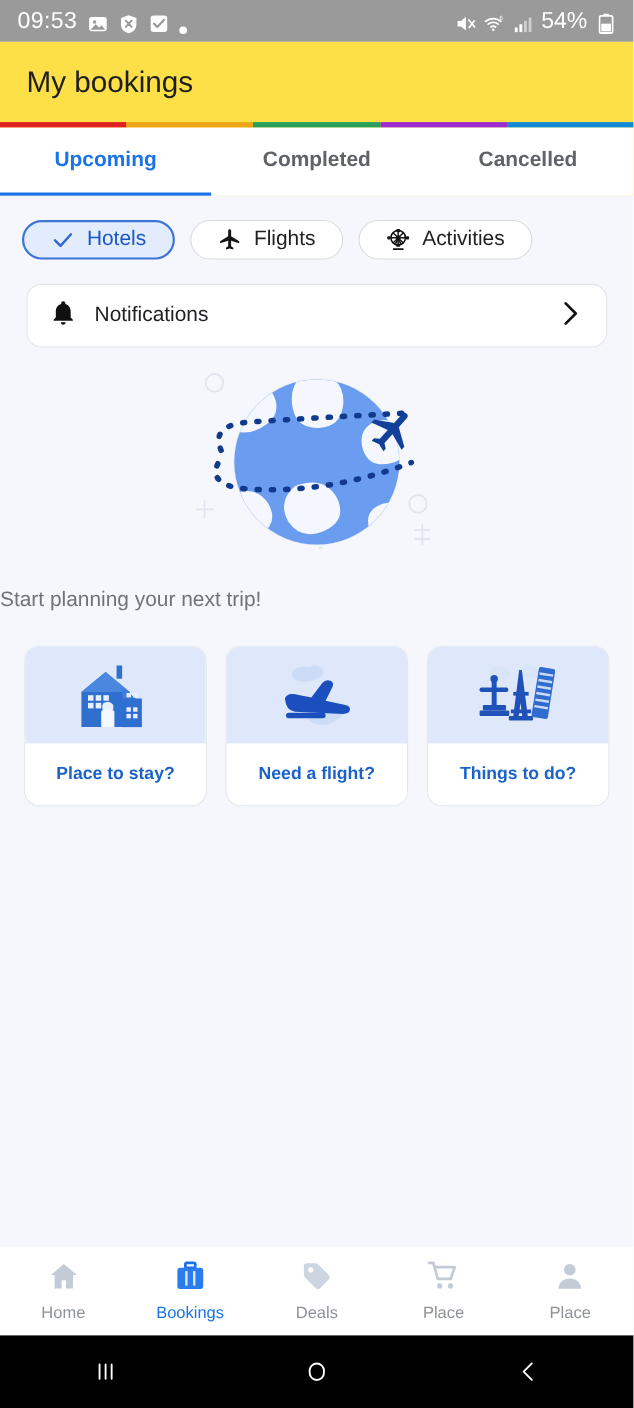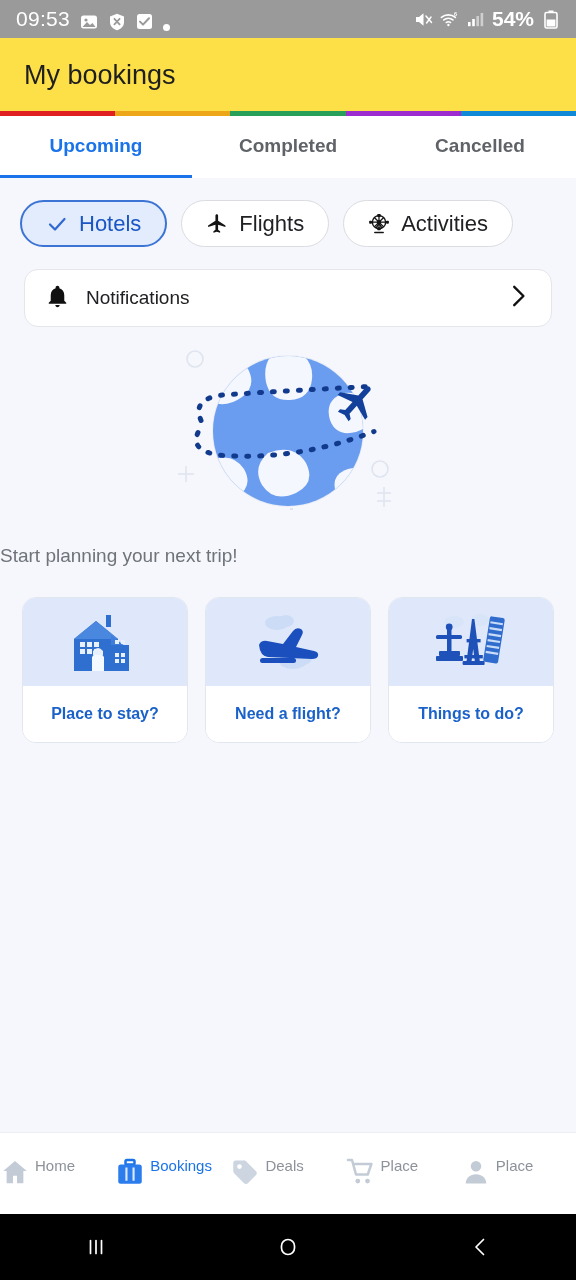--- a/index.html
+++ b/index.html
@@ -14,21 +14,21 @@
   
   .statusbar {
     height: 38px; background: #9a9a9a; color: #ffffff;
     display: flex; align-items: center; justify-content: space-between;
     padding: 0 16px; flex: 0 0 auto;
   }
   .sb-left { display: flex; align-items: flex-end; gap: 9px; }
   .sb-time { font-size: 21px; letter-spacing: .3px; }
   .sb-ico { width: 19px; height: 19px; display: inline-flex; align-items: center; justify-content: center; }
   .sb-dot { width: 7px; height: 7px; border-radius: 50%; background: #fff; }
-  .sb-right { display: flex; align-items: center; gap: 7px; font-weight: bold; }
+  .sb-right { display: flex; align-items: flex-end; gap: 7px; }
   .sb-pct { font-size: 21px; }
 
   
   .appbar { background: #fde047; flex: 0 0 auto; }
   .app-title { font-size: 27px; color: #1f1f1f; padding: 22px 24px 20px 24px; font-weight: 400; }
   .stripe { display: flex; height: 5px; width: 100%; }
   .stripe i { flex: 1 1 0; display: block; }
 
   
   .tabs { display: flex; background: #fff; position: relative; }
@@ -39,23 +39,23 @@
   }
   .tab.active { color: #1a73e8; border-bottom-color: #1a73e8; }
 
   
   .content { flex: 1 1 auto; background: #f5f7fc; overflow: hidden; position: relative; }
 
   
   .chips { display: flex; gap: 14px; padding: 22px 20px 10px 20px; }
   .chip {
     display: flex; align-items: center; gap: 11px;
-    height: 47px; padding: 0 24px; border-radius: 25px;
+    height: 36px; padding: 0 24px; border-radius: 25px;
     background: #fff; border: 1px solid #dadce0;
-    font-size: 22px; color: #202124; cursor: pointer; white-space: nowrap;
+    font-size: 19px; color: #202124; cursor: pointer; white-space: nowrap;
   }
   .chip.selected { background: #e3ecfd; border: 2px solid #3b74d4; color: #1a56c4; }
   .chip svg { display: block; }
 
   
   .notif-wrap { padding: 12px 24px 0 24px; }
   .notif {
     background: #fff; border: 1px solid #e4e6ea; border-radius: 14px;
     height: 58px; display: flex; align-items: center; padding: 0 20px;
     cursor: pointer;
@@ -77,21 +77,21 @@
   }
   .sug-art { height: 88px; background: #dfe8fa; display: flex; align-items: center; justify-content: center; }
   .sug-label { height: 56px; display: flex; align-items: center; justify-content: center;
                 font-size: 16px; font-weight: bold; color: #1a62c9; background: #fff; }
 
   
   .bottomnav {
     flex: 0 0 auto; height: 82px; background: #fff; border-top: 1px solid #eceef2;
     display: flex; align-items: center;
   }
-  .nav-item { flex: 1 1 0; display: flex; flex-direction: row; align-items: flex-start; gap: 5px; cursor: pointer; }
+  .nav-item { flex: 1 1 0; display: flex; flex-direction: column; align-items: center; gap: 5px; cursor: pointer; }
   .nav-label { font-size: 15px; color: #8d9199; }
   .nav-item.active .nav-label { color: #1a73e8; }
 
   
   .androidnav { flex: 0 0 auto; height: 66px; background: #000; display: flex; align-items: center; }
   .an-btn { flex: 1 1 0; display: flex; align-items: center; justify-content: center; cursor: pointer; }
 </style>
 </head>
 <body>
 

